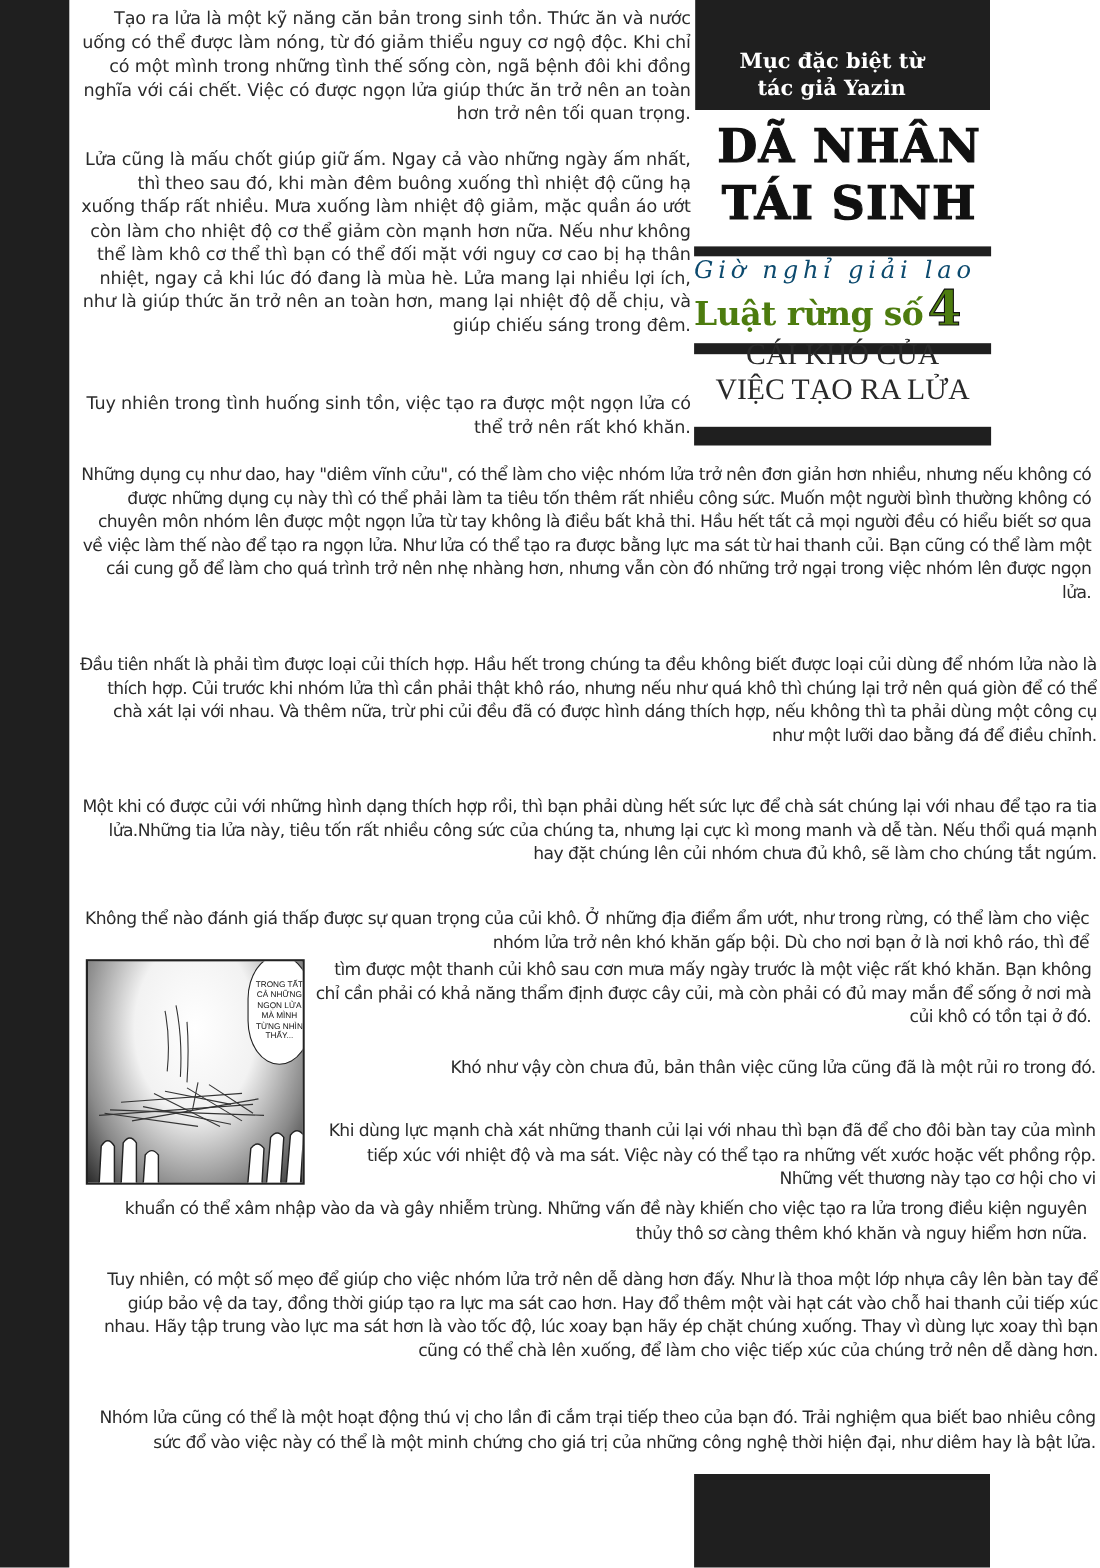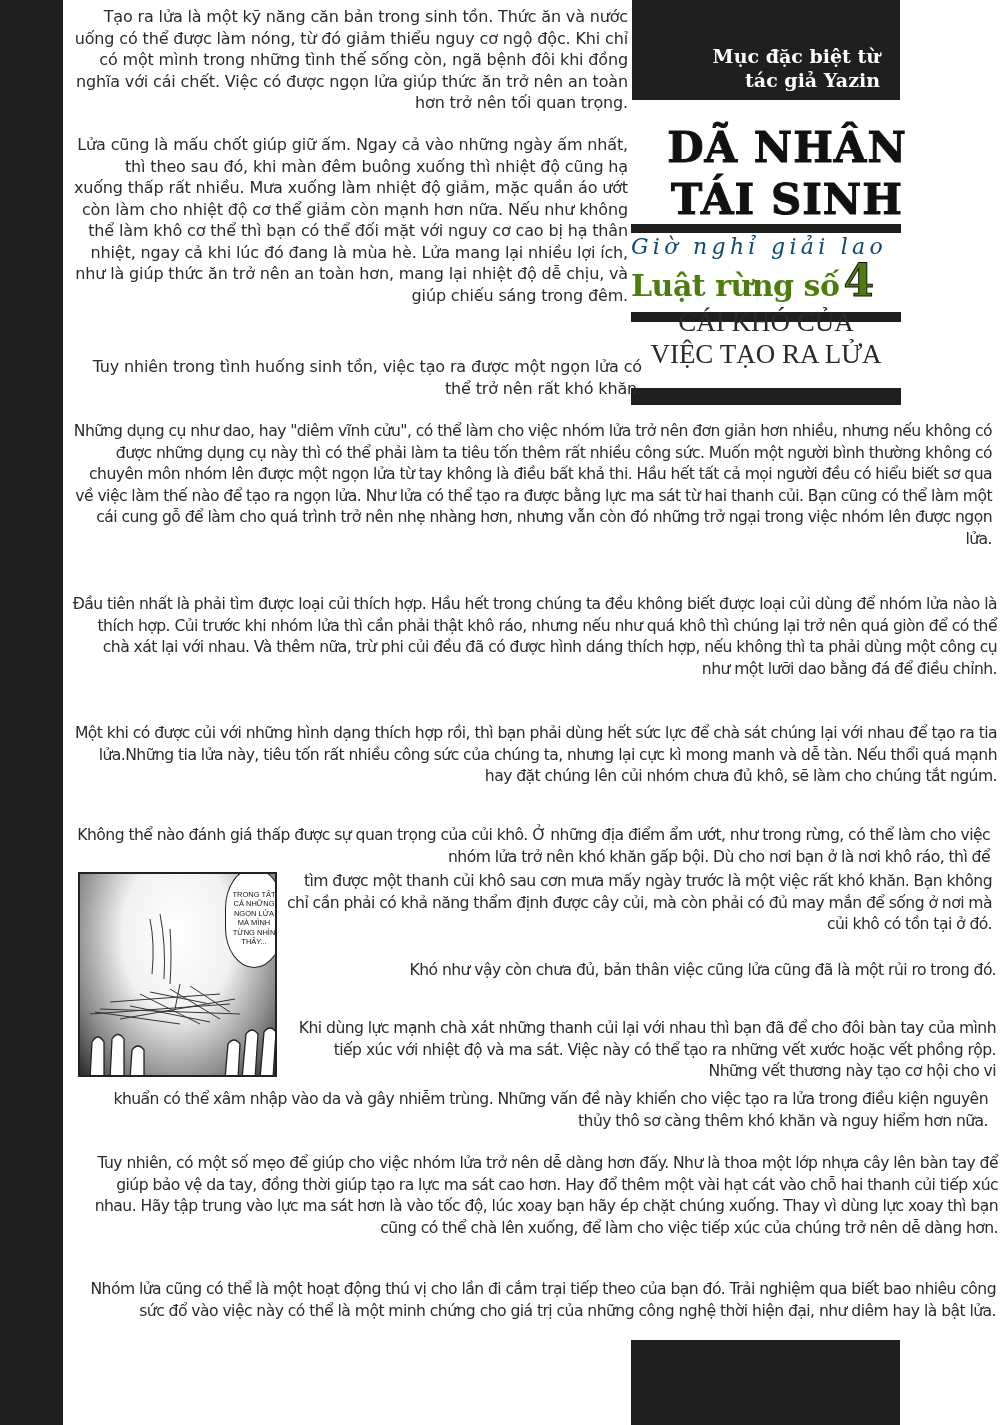--- a/index.html
+++ b/index.html
@@ -17,25 +17,25 @@
       font-size: 16px; line-height: 21.5px; color: #2b2b2b;
       letter-spacing: -0.15px;
       text-align: right;
     }
     .narrow { font-size: 15.6px; letter-spacing: -0.55px; }
     
     .hdr-box {
       position: absolute; left: 632px; top: 0; width: 268px; height: 100px;
       background: #1f1f1f; color: #fff;
       font-family: "DejaVu Serif", serif; font-weight: bold;
-      font-size: 19px; line-height: 24px; text-align: right;
+      font-size: 19px; line-height: 24px; text-align: center;
       box-sizing: border-box; padding: 44px 20px 0 0;
     }
     .series-title {
-      position: absolute; left: 630px; width: 280px; margin: 17px;
+      position: absolute; left: 630px; width: 280px; margin: 2px;
       font-family: "DejaVu Serif", serif; font-weight: 900;
       font-size: 42px; letter-spacing: 1px; color: #111;
       text-transform: uppercase; text-align: center; line-height: 46px;
       -webkit-text-stroke: 1px #111;
     }
     .rule { position: absolute; left: 631px; width: 270px; background: #1f1f1f; }
     .subtitle-italic {
       position: absolute; left: 631px; top: 234px; width: 270px;
       font-family: "DejaVu Serif", serif; font-style: italic;
       font-size: 22px; letter-spacing: 4.3px; color: #0c4a6e;
@@ -93,21 +93,21 @@
 </div>
 <div class="rule" style="top:312px;height:10px"></div>
 <div class="chapter-title">
   <div>Cái khó của</div>
   <div>việc tạo ra lửa</div>
 </div>
 <div class="rule" style="top:388px;height:17px"></div>
 
 <p class="para" style="left:72px;top:6px;width:556px">Tạo ra lửa là một kỹ năng căn bản trong sinh tồn. Thức ăn và nước uống có thể được làm nóng, từ đó giảm thiểu nguy cơ ngộ độc. Khi chỉ có một mình trong những tình thế sống còn, ngã bệnh đôi khi đồng nghĩa với cái chết. Việc có được ngọn lửa giúp thức ăn trở nên an toàn hơn trở nên tối quan trọng.</p>
 <p class="para" style="left:72px;top:134px;width:556px">Lửa cũng là mấu chốt giúp giữ ấm. Ngay cả vào những ngày ấm nhất, thì theo sau đó, khi màn đêm buông xuống thì nhiệt độ cũng hạ xuống thấp rất nhiều. Mưa xuống làm nhiệt độ giảm, mặc quần áo ướt còn làm cho nhiệt độ cơ thể giảm còn mạnh hơn nữa. Nếu như không thể làm khô cơ thể thì bạn có thể đối mặt với nguy cơ cao bị hạ thân nhiệt, ngay cả khi lúc đó đang là mùa hè. Lửa mang lại nhiều lợi ích, như là giúp thức ăn trở nên an toàn hơn, mang lại nhiệt độ dễ chịu, và giúp chiếu sáng trong đêm.</p>
-<p class="para" style="left:86px;top:356px;width:556px">Tuy nhiên trong tình huống sinh tồn, việc tạo ra được một ngọn lửa có thể trở nên rất khó khăn.</p>
+<p class="para" style="left:72px;top:356px;width:556px">Tuy nhiên trong tình huống sinh tồn, việc tạo ra được một ngọn lửa có thể trở nên rất khó khăn.</p>
 
 <p class="para narrow" style="left:72px;top:421px;width:920px">Những dụng cụ như dao, hay "diêm vĩnh cửu", có thể làm cho việc nhóm lửa trở nên đơn giản hơn nhiều, nhưng nếu không có được những dụng cụ này thì có thể phải làm ta tiêu tốn thêm rất nhiều công sức. Muốn một người bình thường không có chuyên môn nhóm lên được một ngọn lửa từ tay không là điều bất khả thi. Hầu hết tất cả mọi người đều có hiểu biết sơ qua về việc làm thế nào để tạo ra ngọn lửa. Như lửa có thể tạo ra được bằng lực ma sát từ hai thanh củi. Bạn cũng có thể làm một cái cung gỗ để làm cho quá trình trở nên nhẹ nhàng hơn, nhưng vẫn còn đó những trở ngại trong việc nhóm lên được ngọn lửa.</p>
 <p class="para narrow" style="left:72px;top:594px;width:925px">Đầu tiên nhất là phải tìm được loại củi thích hợp. Hầu hết trong chúng ta đều không biết được loại củi dùng để nhóm lửa nào là thích hợp. Củi trước khi nhóm lửa thì cần phải thật khô ráo, nhưng nếu như quá khô thì chúng lại trở nên quá giòn để có thể chà xát lại với nhau. Và thêm nữa, trừ phi củi đều đã có được hình dáng thích hợp, nếu không thì ta phải dùng một công cụ như một lưỡi dao bằng đá để điều chỉnh.</p>
 <p class="para narrow" style="left:72px;top:723px;width:925px">Một khi có được củi với những hình dạng thích hợp rồi, thì bạn phải dùng hết sức lực để chà sát chúng lại với nhau để tạo ra tia lửa.Những tia lửa này, tiêu tốn rất nhiều công sức của chúng ta, nhưng lại cực kì mong manh và dễ tàn. Nếu thổi quá mạnh hay đặt chúng lên củi nhóm chưa đủ khô, sẽ làm cho chúng tắt ngúm.</p>
 <p class="para narrow" style="left:72px;top:825px;width:918px">Không thể nào đánh giá thấp được sự quan trọng của củi khô. Ở những địa điểm ẩm ướt, như trong rừng, có thể làm cho việc nhóm lửa trở nên khó khăn gấp bội. Dù cho nơi bạn ở là nơi khô ráo, thì để</p>
 
 <div class="panel">
   <svg width="199" height="205" style="position:absolute;left:0;top:0">
     <g stroke="#333" stroke-width="1" fill="none">
       <path d="M70 45 Q75 70 72 100"></path>

